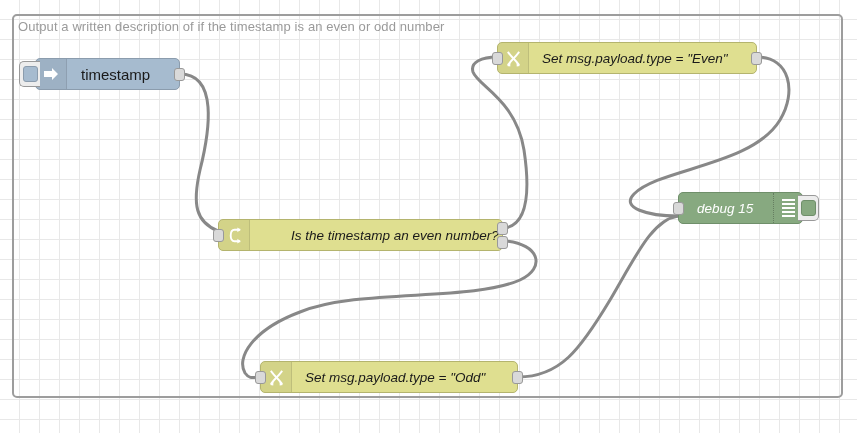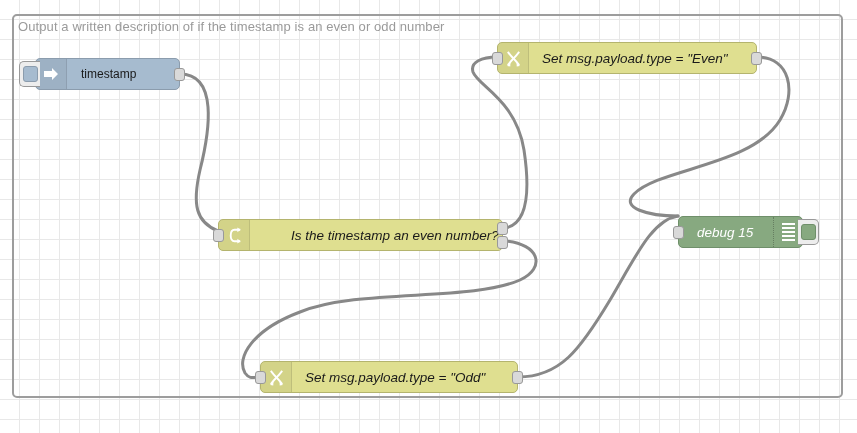--- a/index.html
+++ b/index.html
@@ -73,21 +73,21 @@
   }
   .node .label{
     flex:1 1 auto;
     display:flex;align-items:center;
     padding:0 13px;
     font-size:13.5px;
     color:#1a1a1a;
     white-space:nowrap;
   }
   .node .label.italic{ font-style:italic; }
-  .node .label.plain{ font-size:12px; padding-left:14px;}
+  .node .label.plain{ font-size:15px; padding-left:14px;}
 
   
   .port{
     position:absolute;
     width:11px;height:13px;
     background:#d9d9d9;
     border:1px solid #999999;
     border-radius:3px;
     box-sizing:border-box;
   }
@@ -214,21 +214,21 @@
         <path d="M16,3 C16,3 13,7 10,10 C7,13 4,17 4,17" stroke="#ffffff" stroke-width="2" fill="none"></path>
         <path d="M13.2,14.2 L16.8,17.8 L13.4,18.4 Z" fill="#ffffff"></path>
         <path d="M6.8,14.2 L3.2,17.8 L6.6,18.4 Z" fill="#ffffff"></path>
       </svg>
     </div>
     <div class="label italic">Set msg.payload.type = "Odd"</div>
     <div class="port in" style="top:9px;"></div>
     <div class="port out" style="top:9px;"></div>
   </div>
 
-  <div class="node debug" style="left:678px;top:216px;width:125px;">
+  <div class="node debug" style="left:678px;top:192px;width:125px;">
     <div class="label italic" style="color:#ffffff;padding-left:18px;">debug 15</div>
     <div class="debug-icon-cell">
       <span class="dbg-lines">
           <i></i>
           <i></i>
           <i></i>
           <i></i>
           <i></i>
         </span>
     </div>

